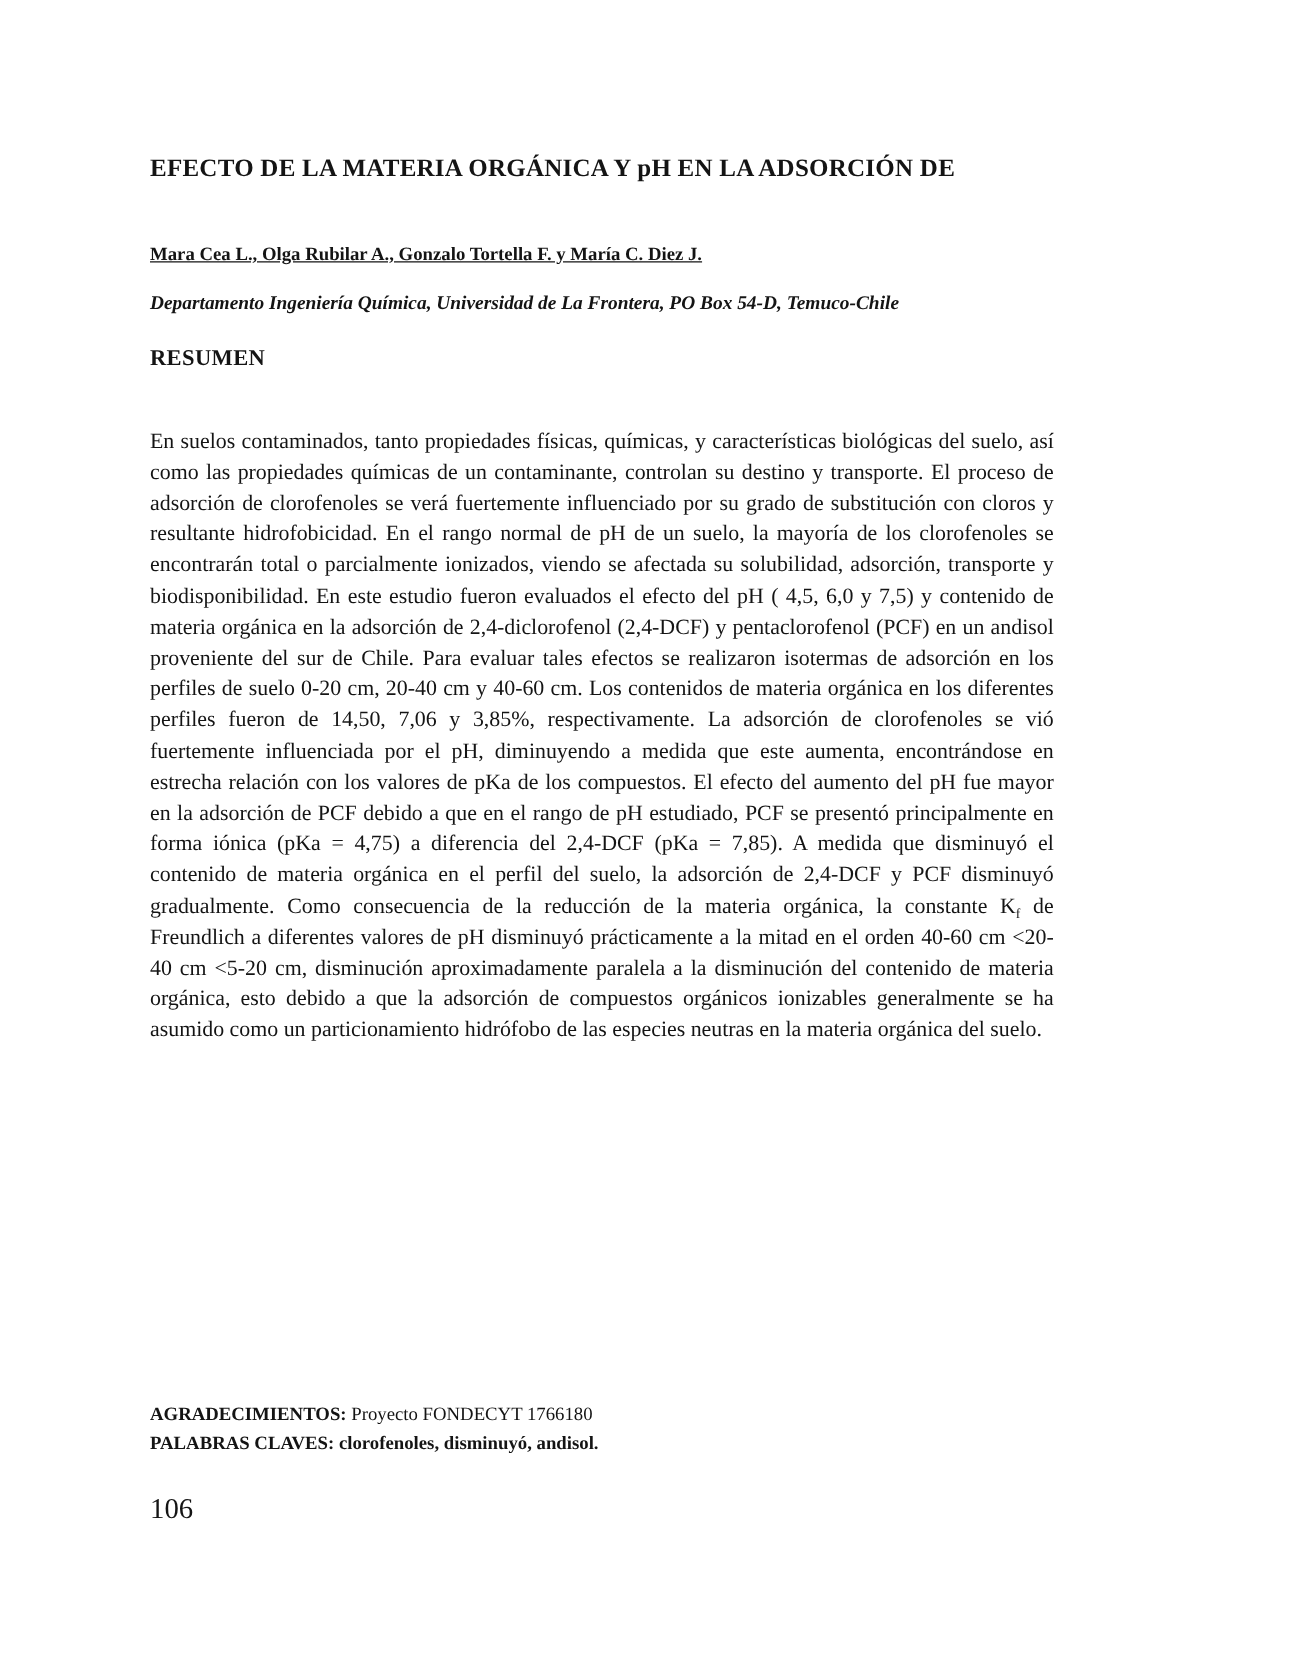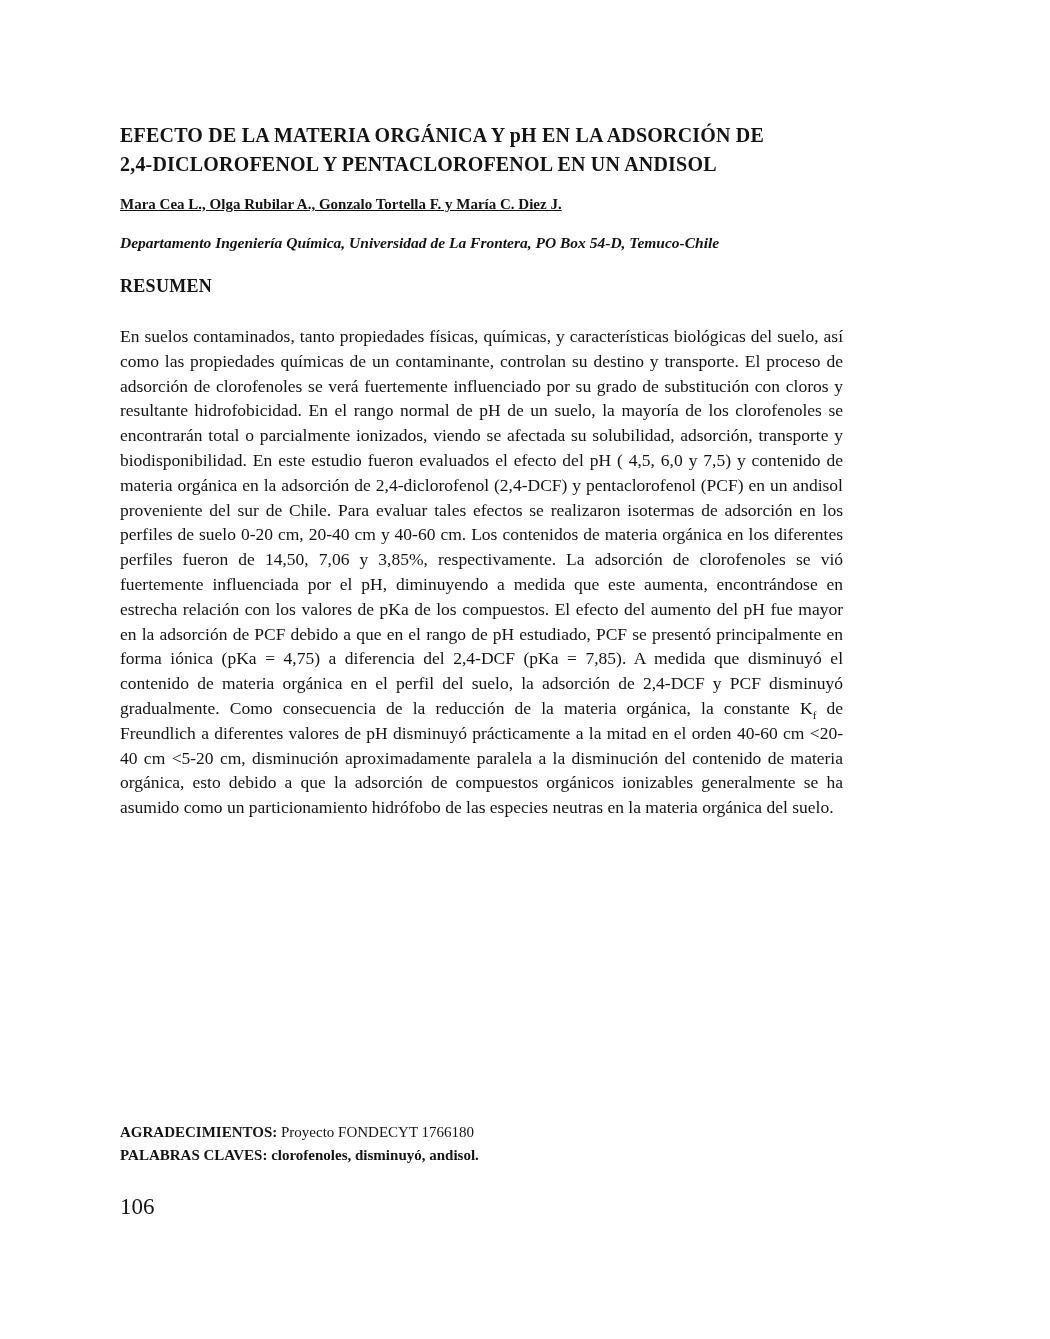--- a/index.html
+++ b/index.html
@@ -40,21 +40,21 @@
     font-style: italic;
   }
   .section-heading {
     top: 276px;
     text-align: left;
     font-size: 18px;
     font-weight: bold;
     letter-spacing: 0.3px;
   }
   .abstract {
-    top: 324px;
+    top: 340px;
     font-size: 17.5px;
     line-height: 24.8px;
     text-align: justify;
   }
   .abstract sub {
     font-size: 11px;
     line-height: 0;
   }
   .ack-line {
     top: 1124px;
@@ -73,21 +73,20 @@
     font-size: 23px;
   }
 </style>
 </head>
 <body>
 
 <div class="page">
 
   <div class="content-block paper-title">
     <div>EFECTO DE LA MATERIA ORGÁNICA Y pH EN LA ADSORCIÓN DE</div>
-    <div>2,4-DICLOROFENOL Y PENTACLOROFENOL EN UN ANDISOL</div>
   </div>
 
   <div class="content-block authors">Mara Cea L., Olga Rubilar A., Gonzalo Tortella F. y María C. Diez J.</div>
 
   <div class="content-block affiliation">Departamento Ingeniería Química, Universidad de La Frontera, PO Box 54-D, Temuco-Chile</div>
 
   <div class="content-block section-heading">RESUMEN</div>
 
   <div class="content-block abstract"><span>En suelos contaminados, tanto propiedades físicas, químicas, y características biológicas del suelo, así como las propiedades químicas de un contaminante, controlan su destino y transporte. El proceso de adsorción de clorofenoles se verá fuertemente influenciado por su grado de substitución con cloros y resultante hidrofobicidad. En el rango normal de pH de un suelo, la mayoría de los clorofenoles se encontrarán total o parcialmente ionizados, viendo se afectada su solubilidad, adsorción, transporte y biodisponibilidad.  En este estudio fueron evaluados el efecto del pH ( 4,5, 6,0 y 7,5) y contenido de materia orgánica en la adsorción de 2,4-diclorofenol (2,4-DCF) y pentaclorofenol (PCF) en un andisol proveniente del sur de Chile. Para evaluar tales efectos se realizaron isotermas de adsorción en los perfiles de suelo 0-20 cm, 20-40 cm y 40-60 cm. Los contenidos de materia orgánica en los diferentes perfiles fueron de 14,50, 7,06 y 3,85%, respectivamente. La adsorción de clorofenoles se vió fuertemente influenciada por el pH, diminuyendo a medida que este aumenta, encontrándose en estrecha relación con los valores de pKa de los compuestos. El efecto del aumento del pH fue mayor en la adsorción de PCF debido a que en el rango de pH estudiado, PCF se presentó principalmente en forma iónica (pKa = 4,75) a diferencia del 2,4-DCF (pKa = 7,85). A medida que disminuyó el contenido de materia orgánica en el perfil del suelo, la adsorción de 2,4-DCF y PCF disminuyó gradualmente. Como consecuencia de la reducción de la materia orgánica, la constante K</span><sub>f</sub><span> de Freundlich a diferentes valores de pH disminuyó prácticamente a la mitad  en el orden 40-60 cm &lt;20-40 cm &lt;5-20 cm, disminución aproximadamente paralela a la disminución del contenido de materia orgánica, esto debido a que la adsorción de compuestos orgánicos ionizables generalmente se ha asumido como un particionamiento hidrófobo de las especies neutras en la materia orgánica del suelo.</span></div>
 

